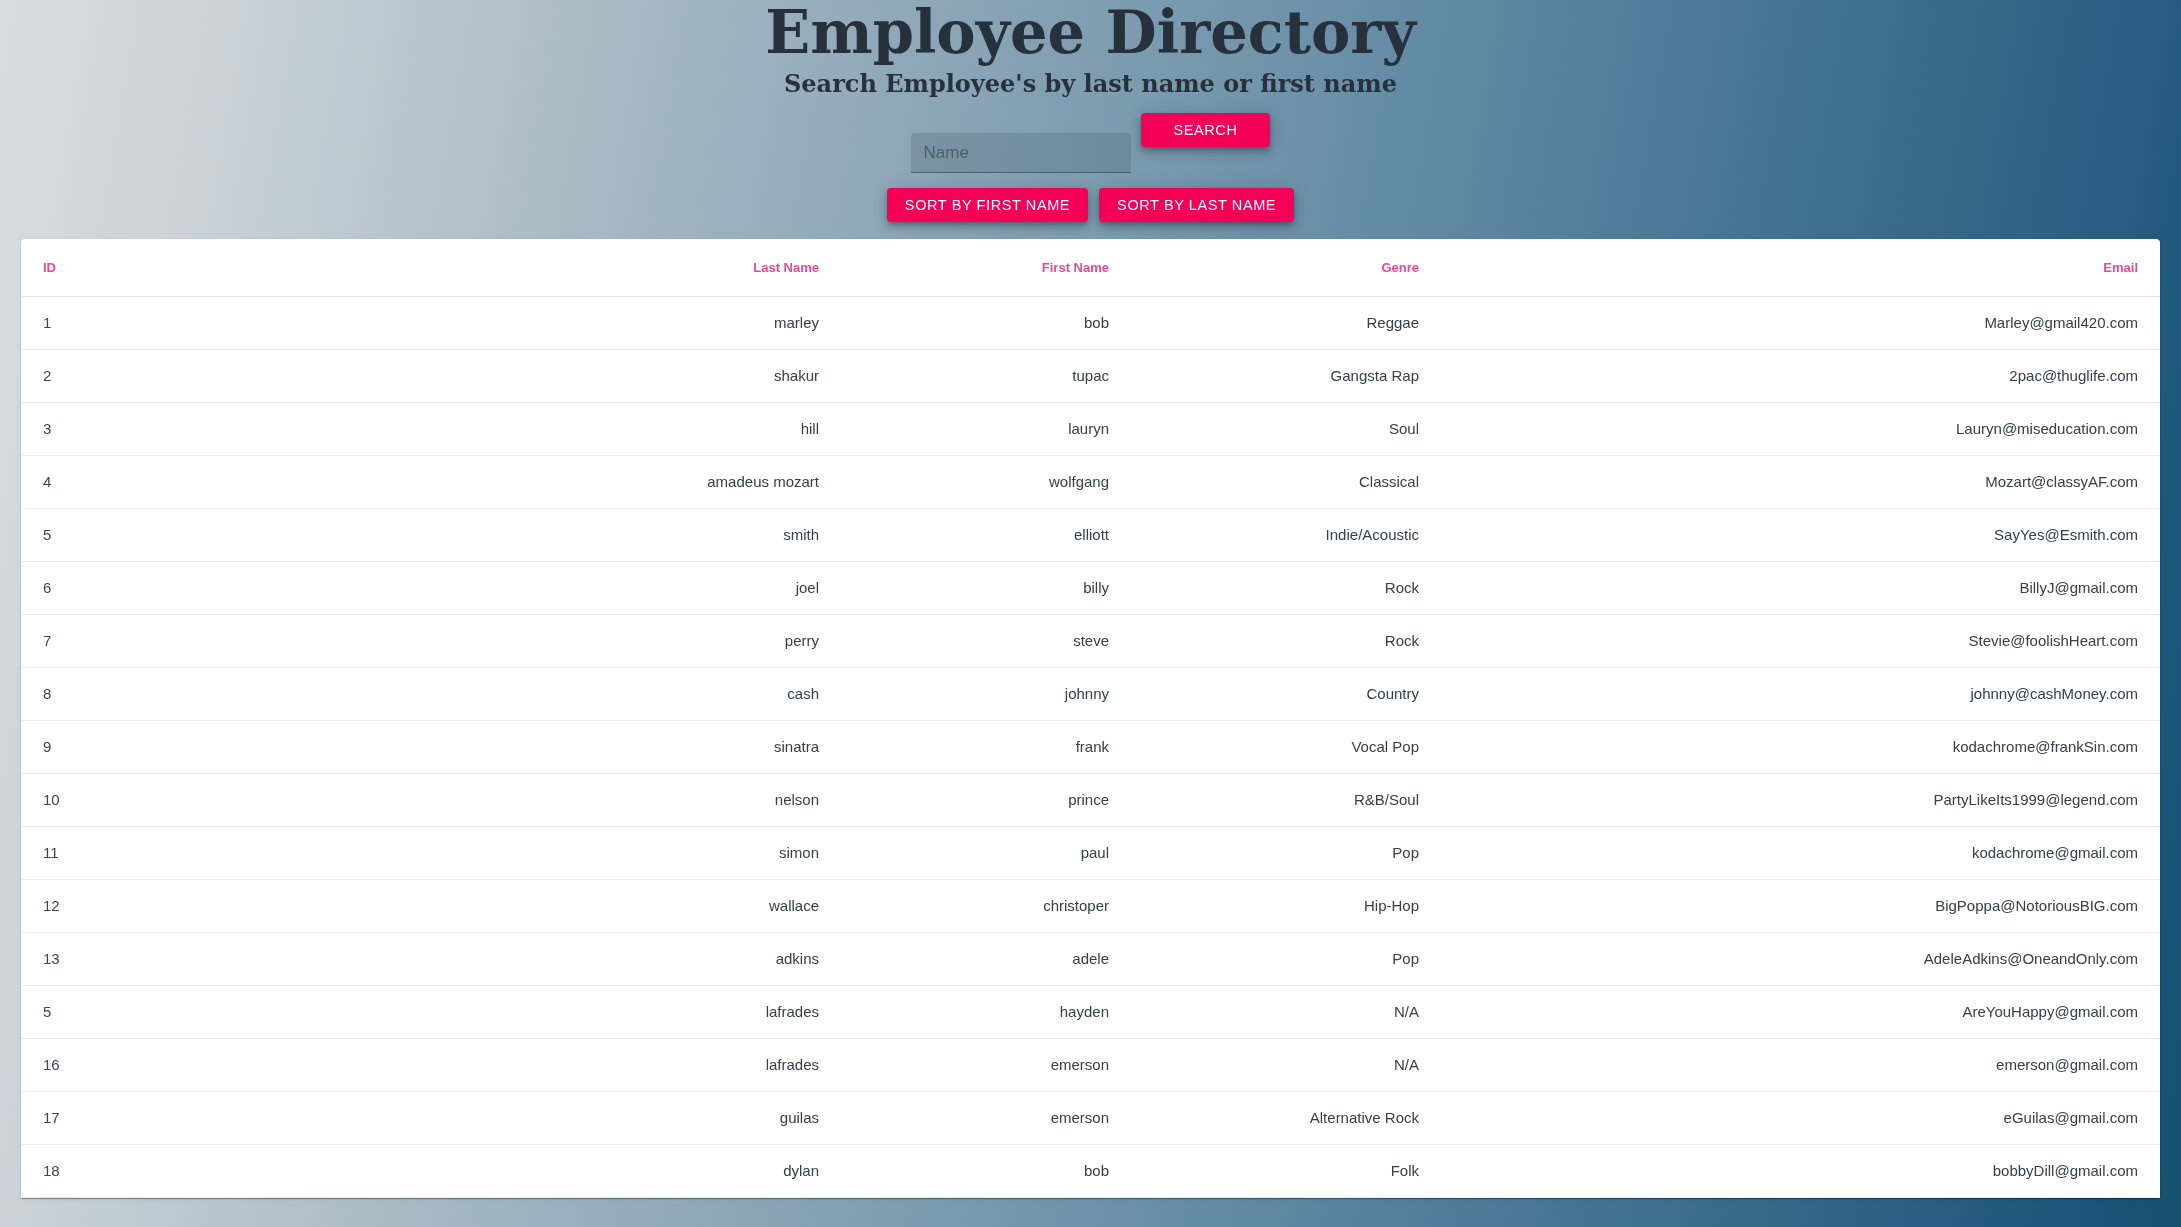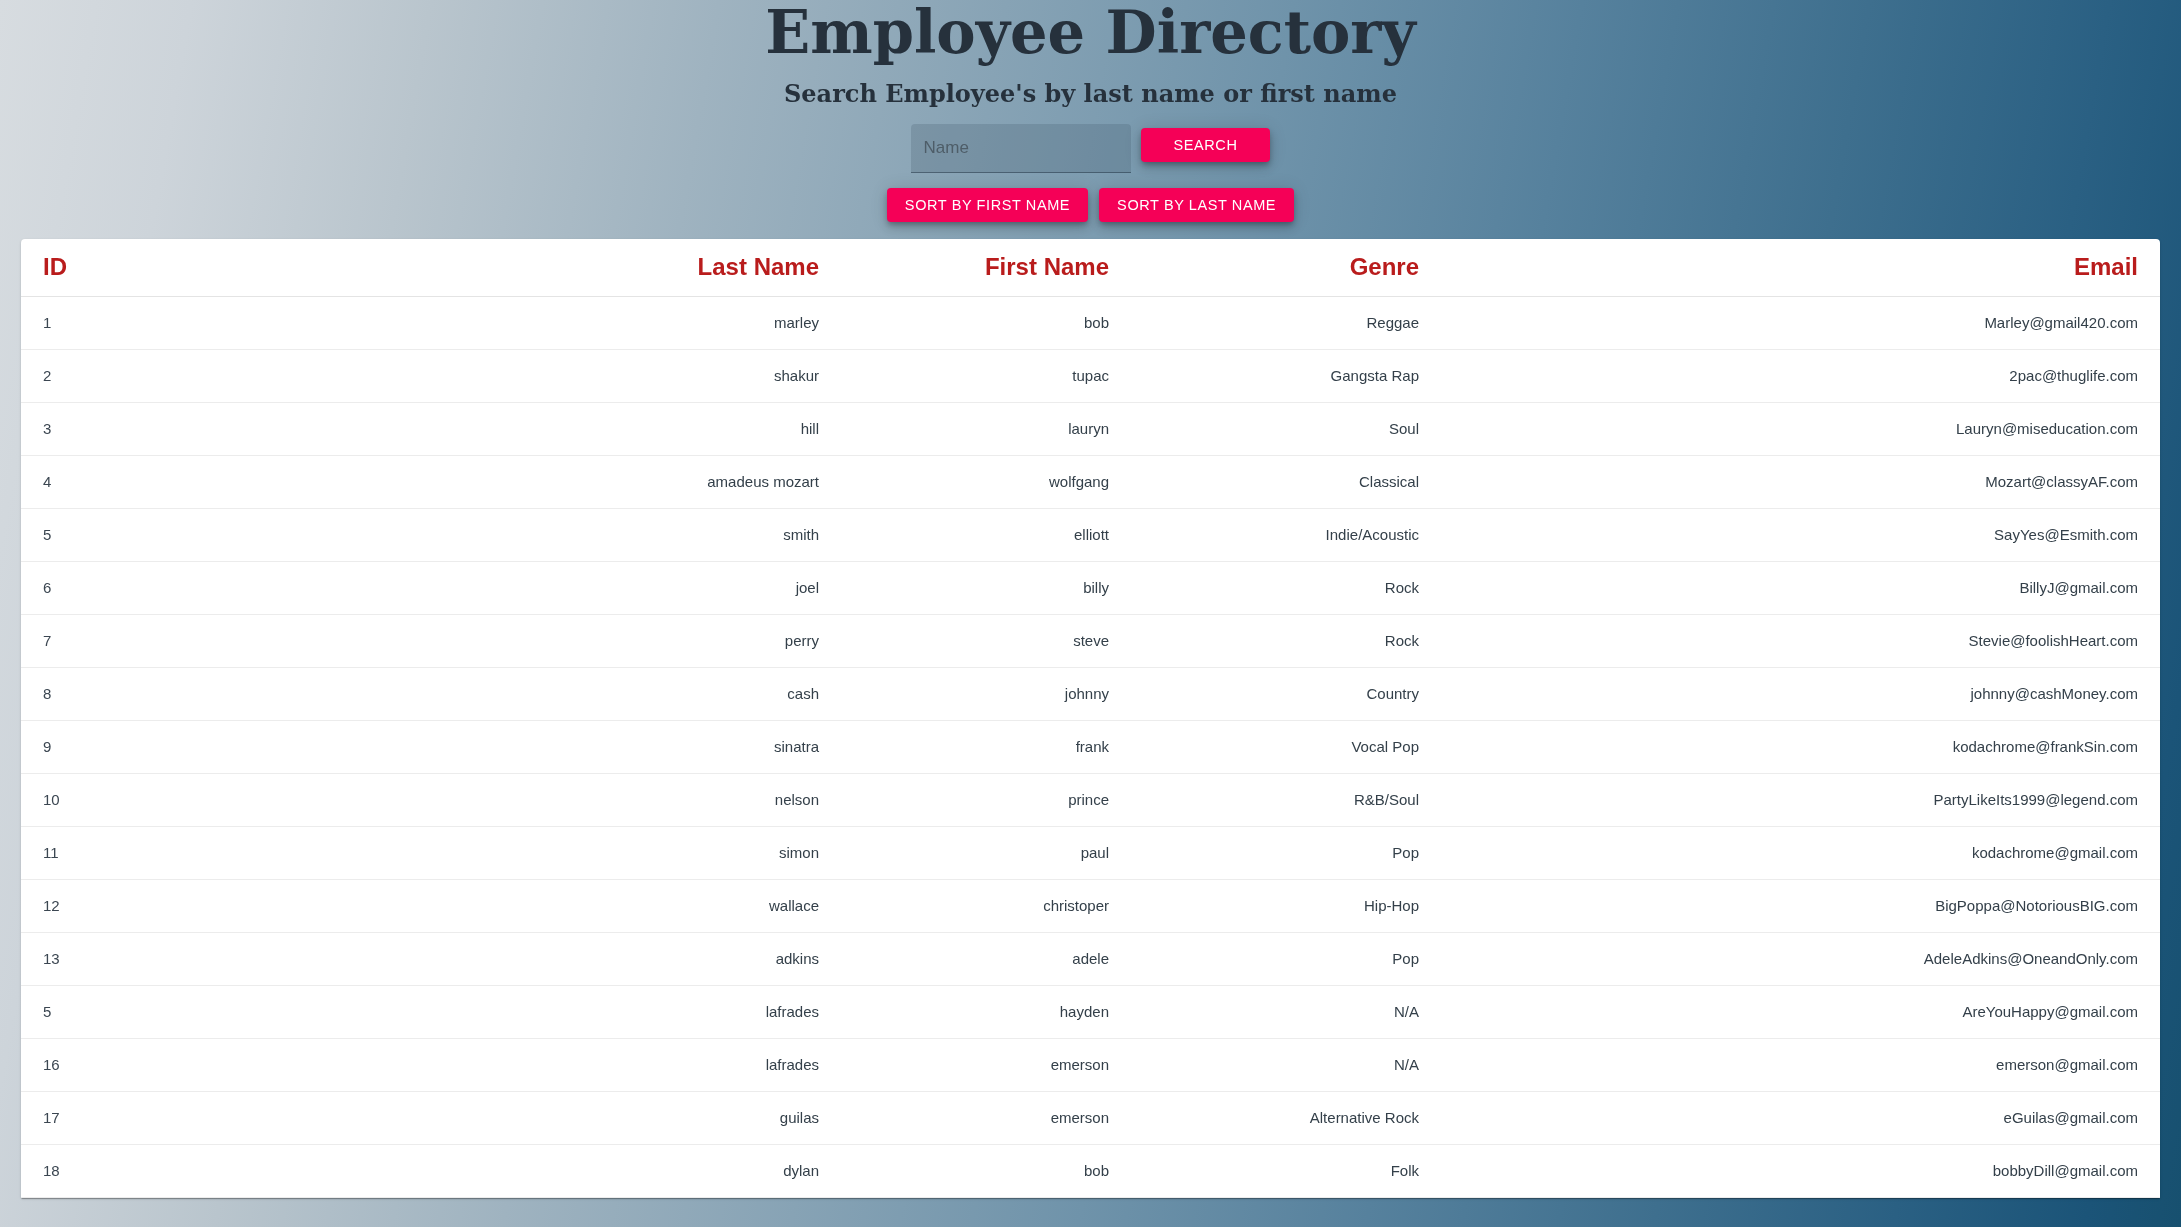--- a/index.html
+++ b/index.html
@@ -36,47 +36,48 @@
   .page-title {
     margin: 0;
     font-family: "DejaVu Serif", "Liberation Serif", serif;
     font-weight: bold;
     font-size: 59px;
     line-height: 58px;
     color: #26313c;
     letter-spacing: 0px;
   }
   .page-subtitle {
-    margin: 14px;
+    margin: 4px;
     padding-top: 2px;
     font-family: "DejaVu Serif", "Liberation Serif", serif;
     font-weight: bold;
     font-size: 24px;
     line-height: 32px;
     color: #26313c;
   }
 
   
   .search-row {
     margin-top: 9px;
     display: flex;
     align-items: flex-start;
     justify-content: center;
     gap: 10px;
   }
   .text-field {
     position: relative;
     width: 220px;
-    height: 49px;
+    height: 40px;
     background: rgba(60, 84, 100, 0.22);
     border-radius: 4px 4px 0 0;
     border: none;
     border-bottom: 1px solid rgba(22, 40, 54, 0.45);
     display: flex;
     align-items: center;
+    margin-top: 24px;
   }
   .text-field input {
     width: 100%;
     height: 100%;
     background: transparent;
     border: none;
     outline: none;
     padding: 0 12px;
     font-family: "Liberation Sans", sans-serif;
     font-size: 17px;
@@ -141,23 +142,23 @@
   table.directory td {
     padding: 0 22px;
     vertical-align: middle;
     white-space: nowrap;
     overflow: hidden;
     text-overflow: ellipsis;
   }
   table.directory thead th {
     height: 57px;
     font-family: "Liberation Sans", sans-serif;
-    font-size: 24px;
+    font-size: 13px;
     font-weight: bold;
-    color: #b91c1c;
+    color: #ec4899;
     border-bottom: 1px solid #e4e4e4;
     text-align: right;
   }
   table.directory thead th.col-id { text-align: left; }
   table.directory tbody td {
     height: 53px;
     font-family: "Liberation Sans", sans-serif;
     font-size: 15px;
     font-weight: 400;
     color: #34404a;

